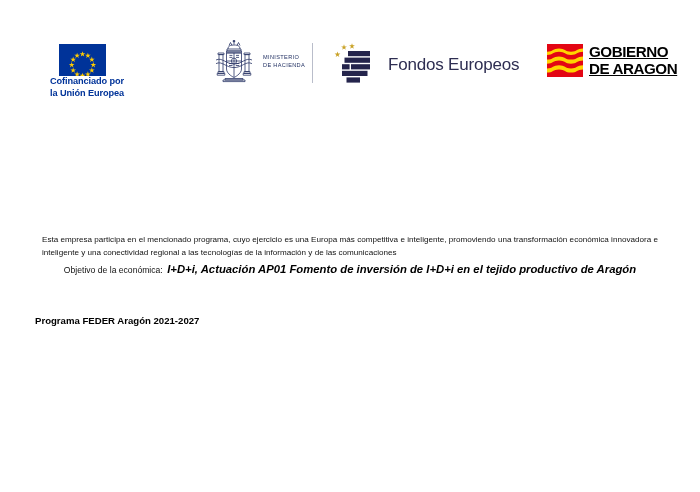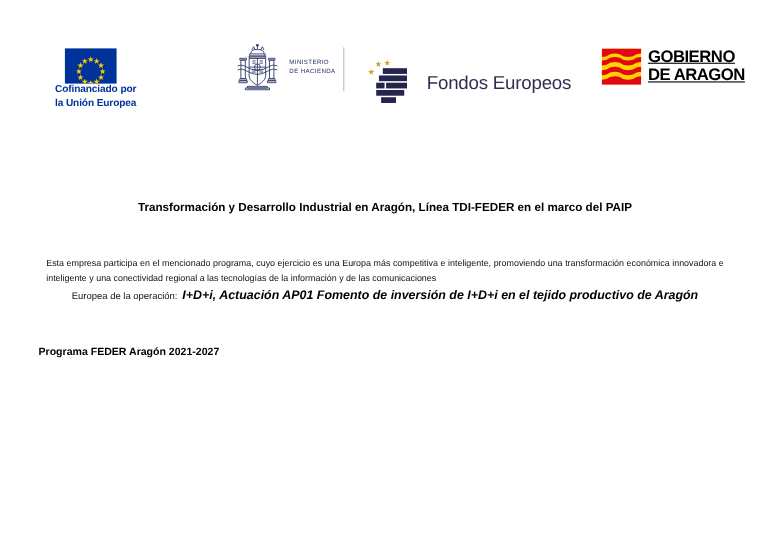--- a/index.html
+++ b/index.html
@@ -68,21 +68,21 @@
   .min-divider {
     position: absolute;
     left: 99px;
     top: 3px;
     width: 1px;
     height: 40px;
     background: #b9bdca;
   }
 
   
-  .logo-fondos { left: 331px; top: 19px; }
+  .logo-fondos { left: 331px; top: 8px; }
   .fondos-mark {
     width: 50px;
     height: 44px;
     flex: 0 0 auto;
     position: relative;
   }
   .fondos-text {
     margin-left: 7px;
     color: #2e2e52;
     font-size: 17px;
@@ -268,25 +268,24 @@
       <div>GOBIERNO</div>
       <div>DE ARAGON</div>
     </div>
   </div>
 
 </div>
 
 <div class="content">
 
   <div class="heading">
-    <div>Transformación y Desarrollo Industrial en Aragón, Línea TDI-FEDER en el marco del PAIP</div>
   </div>
 
   <p class="paragraph">Esta empresa participa en el mencionado programa, cuyo ejercicio es una Europa más competitiva e inteligente, promoviendo una transformación económica innovadora e inteligente y una conectividad regional a las tecnologías de la información y de las comunicaciones</p>
 
   <div class="objective">
-    <span class="obj-label">Europea de la operación:</span>
+    <span class="obj-label">Objetivo de la económica:</span>
     <span class="obj-value">I+D+i, Actuación AP01 Fomento de inversión de I+D+i en el tejido productivo de Aragón</span>
   </div>
 
   <div class="program-line">Programa FEDER Aragón 2021-2027</div>
 
 </div>
 
 </body></html>

